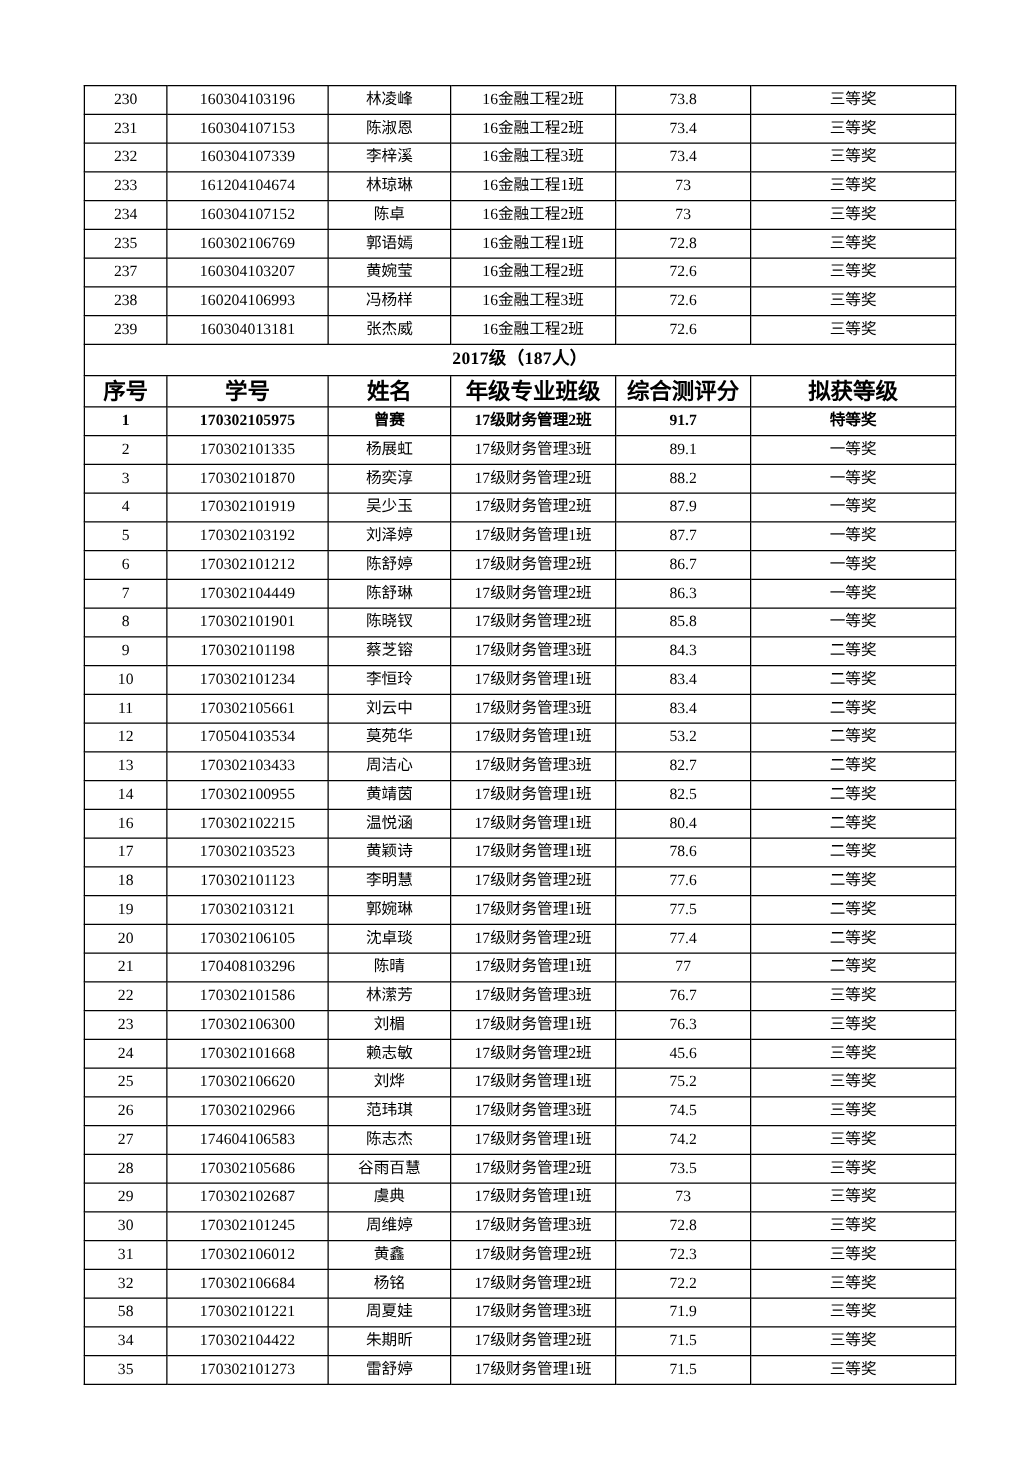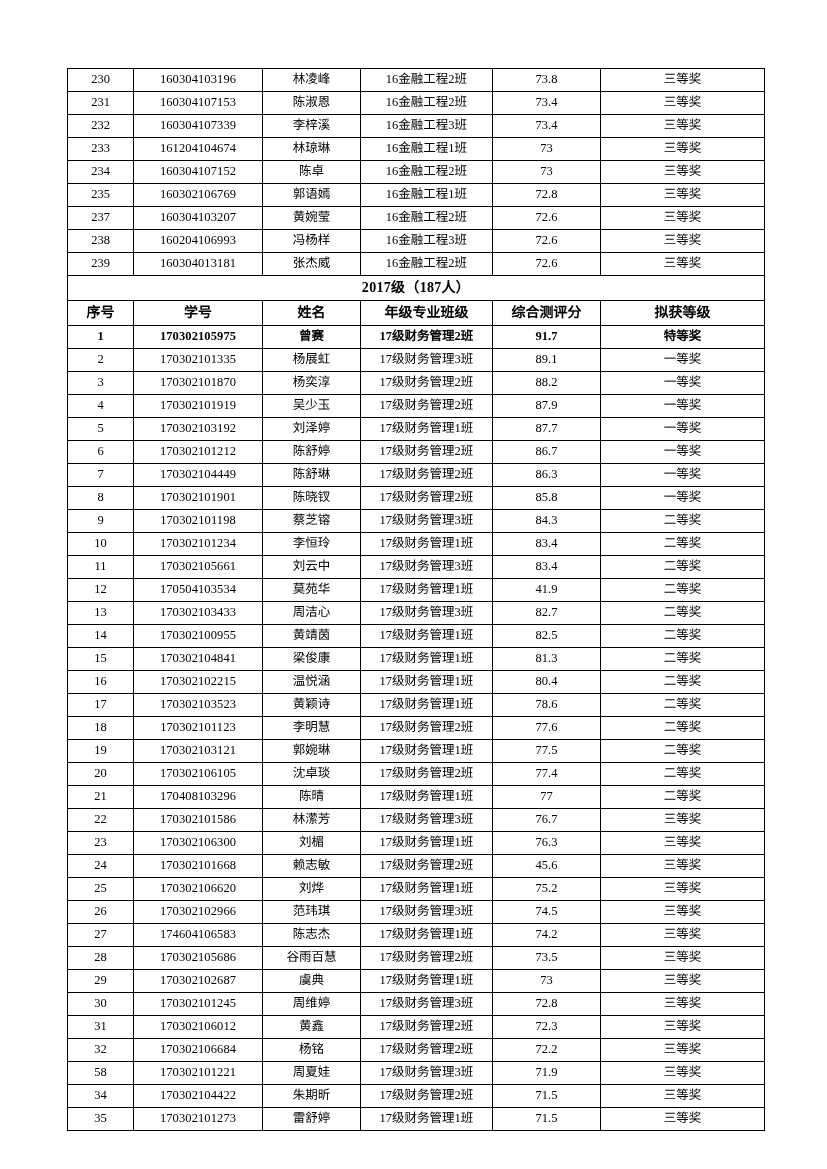--- a/index.html
+++ b/index.html
@@ -56,21 +56,21 @@
   td.award { font-size: 13.5px; }
 
   tr.section-band td {
     font-weight: bold;
     font-size: 14px;
     height: 24px;
     letter-spacing: 0.3px;
   }
   tr.head-row td {
     font-weight: bold;
-    font-size: 14px;
+    font-size: 18px;
     height: 24px;
   }
   tr.highlight td {
     font-weight: bold;
   }
 </style>
 </head>
 <body>
 
 <div class="page">
@@ -253,45 +253,37 @@
           <td class="name">刘云中</td>
           <td class="class">17级财务管理3班</td>
           <td class="score">83.4</td>
           <td class="award">二等奖</td>
         </tr>
         <tr>
           <td class="seq">12</td>
           <td class="sid">170504103534</td>
           <td class="name">莫苑华</td>
           <td class="class">17级财务管理1班</td>
-          <td class="score">41.9</td>
+          <td class="score">53.2</td>
           <td class="award">二等奖</td>
         </tr>
         <tr>
           <td class="seq">13</td>
           <td class="sid">170302103433</td>
           <td class="name">周洁心</td>
           <td class="class">17级财务管理3班</td>
           <td class="score">82.7</td>
           <td class="award">二等奖</td>
         </tr>
         <tr>
           <td class="seq">14</td>
           <td class="sid">170302100955</td>
           <td class="name">黄靖茵</td>
           <td class="class">17级财务管理1班</td>
           <td class="score">82.5</td>
-          <td class="award">二等奖</td>
-        </tr>
-        <tr>
-          <td class="seq">15</td>
-          <td class="sid">170302104841</td>
-          <td class="name">梁俊康</td>
-          <td class="class">17级财务管理1班</td>
-          <td class="score">81.3</td>
           <td class="award">二等奖</td>
         </tr>
         <tr>
           <td class="seq">16</td>
           <td class="sid">170302102215</td>
           <td class="name">温悦涵</td>
           <td class="class">17级财务管理1班</td>
           <td class="score">80.4</td>
           <td class="award">二等奖</td>
         </tr>

